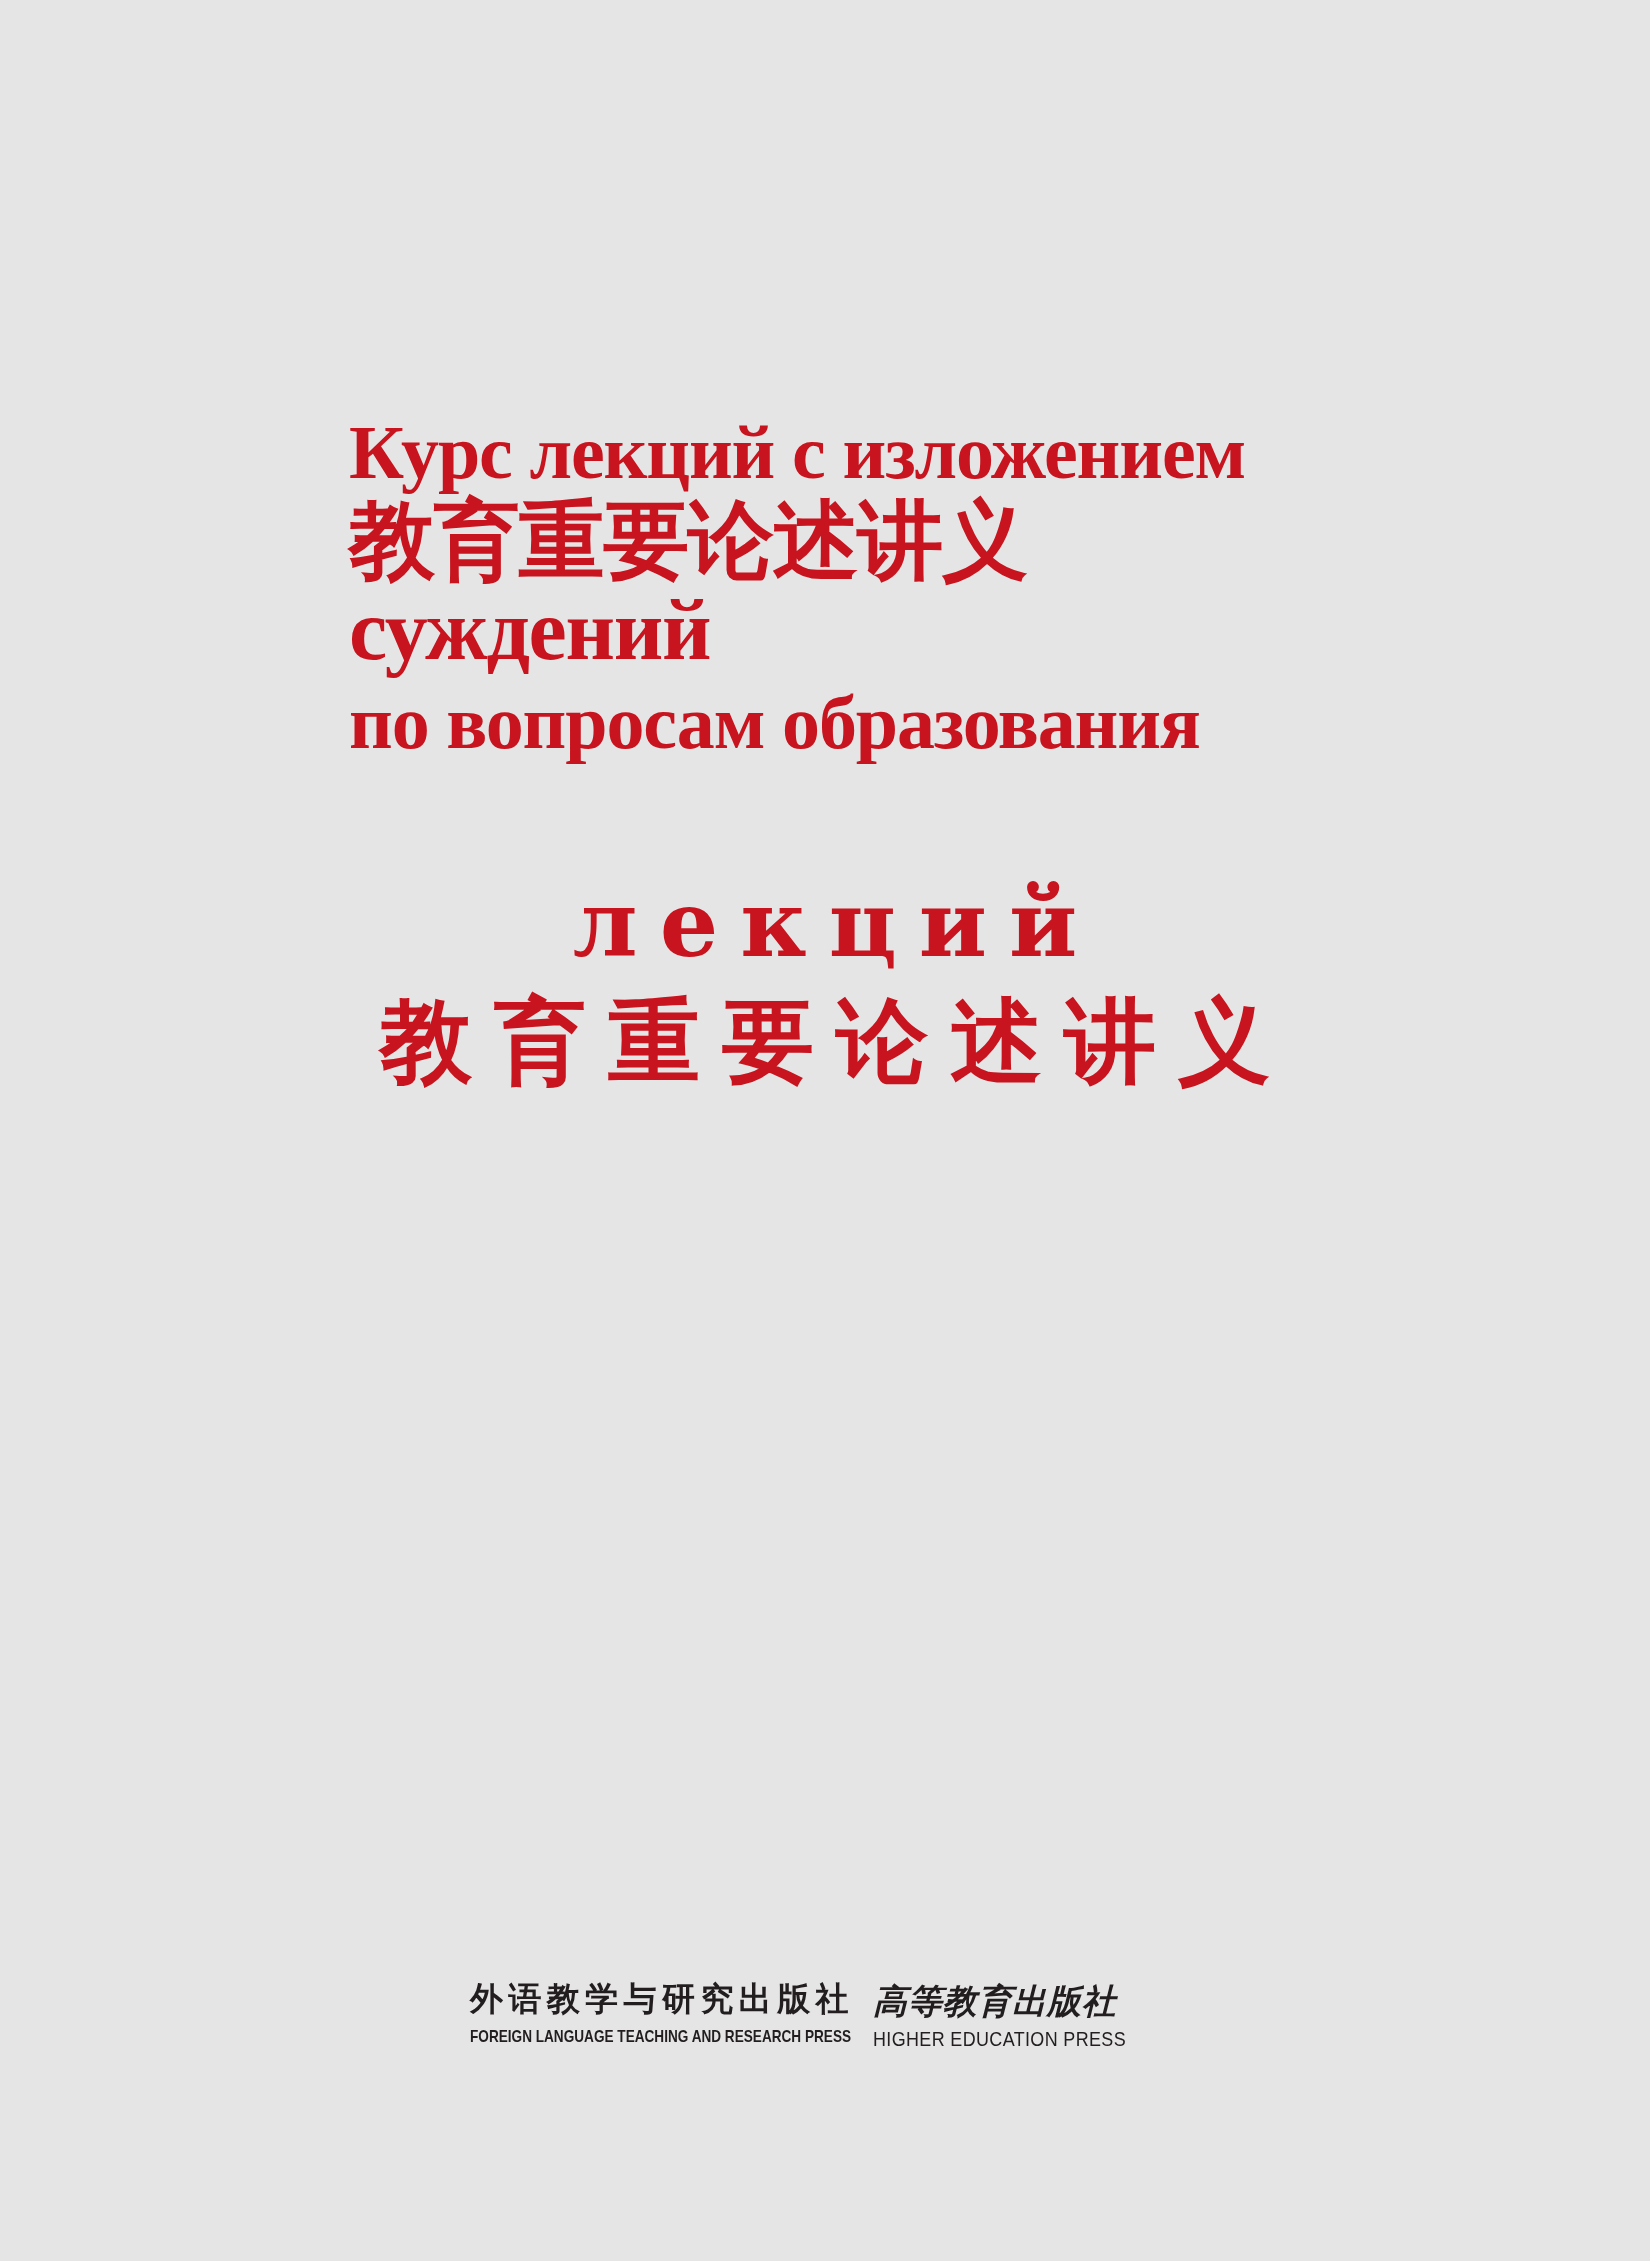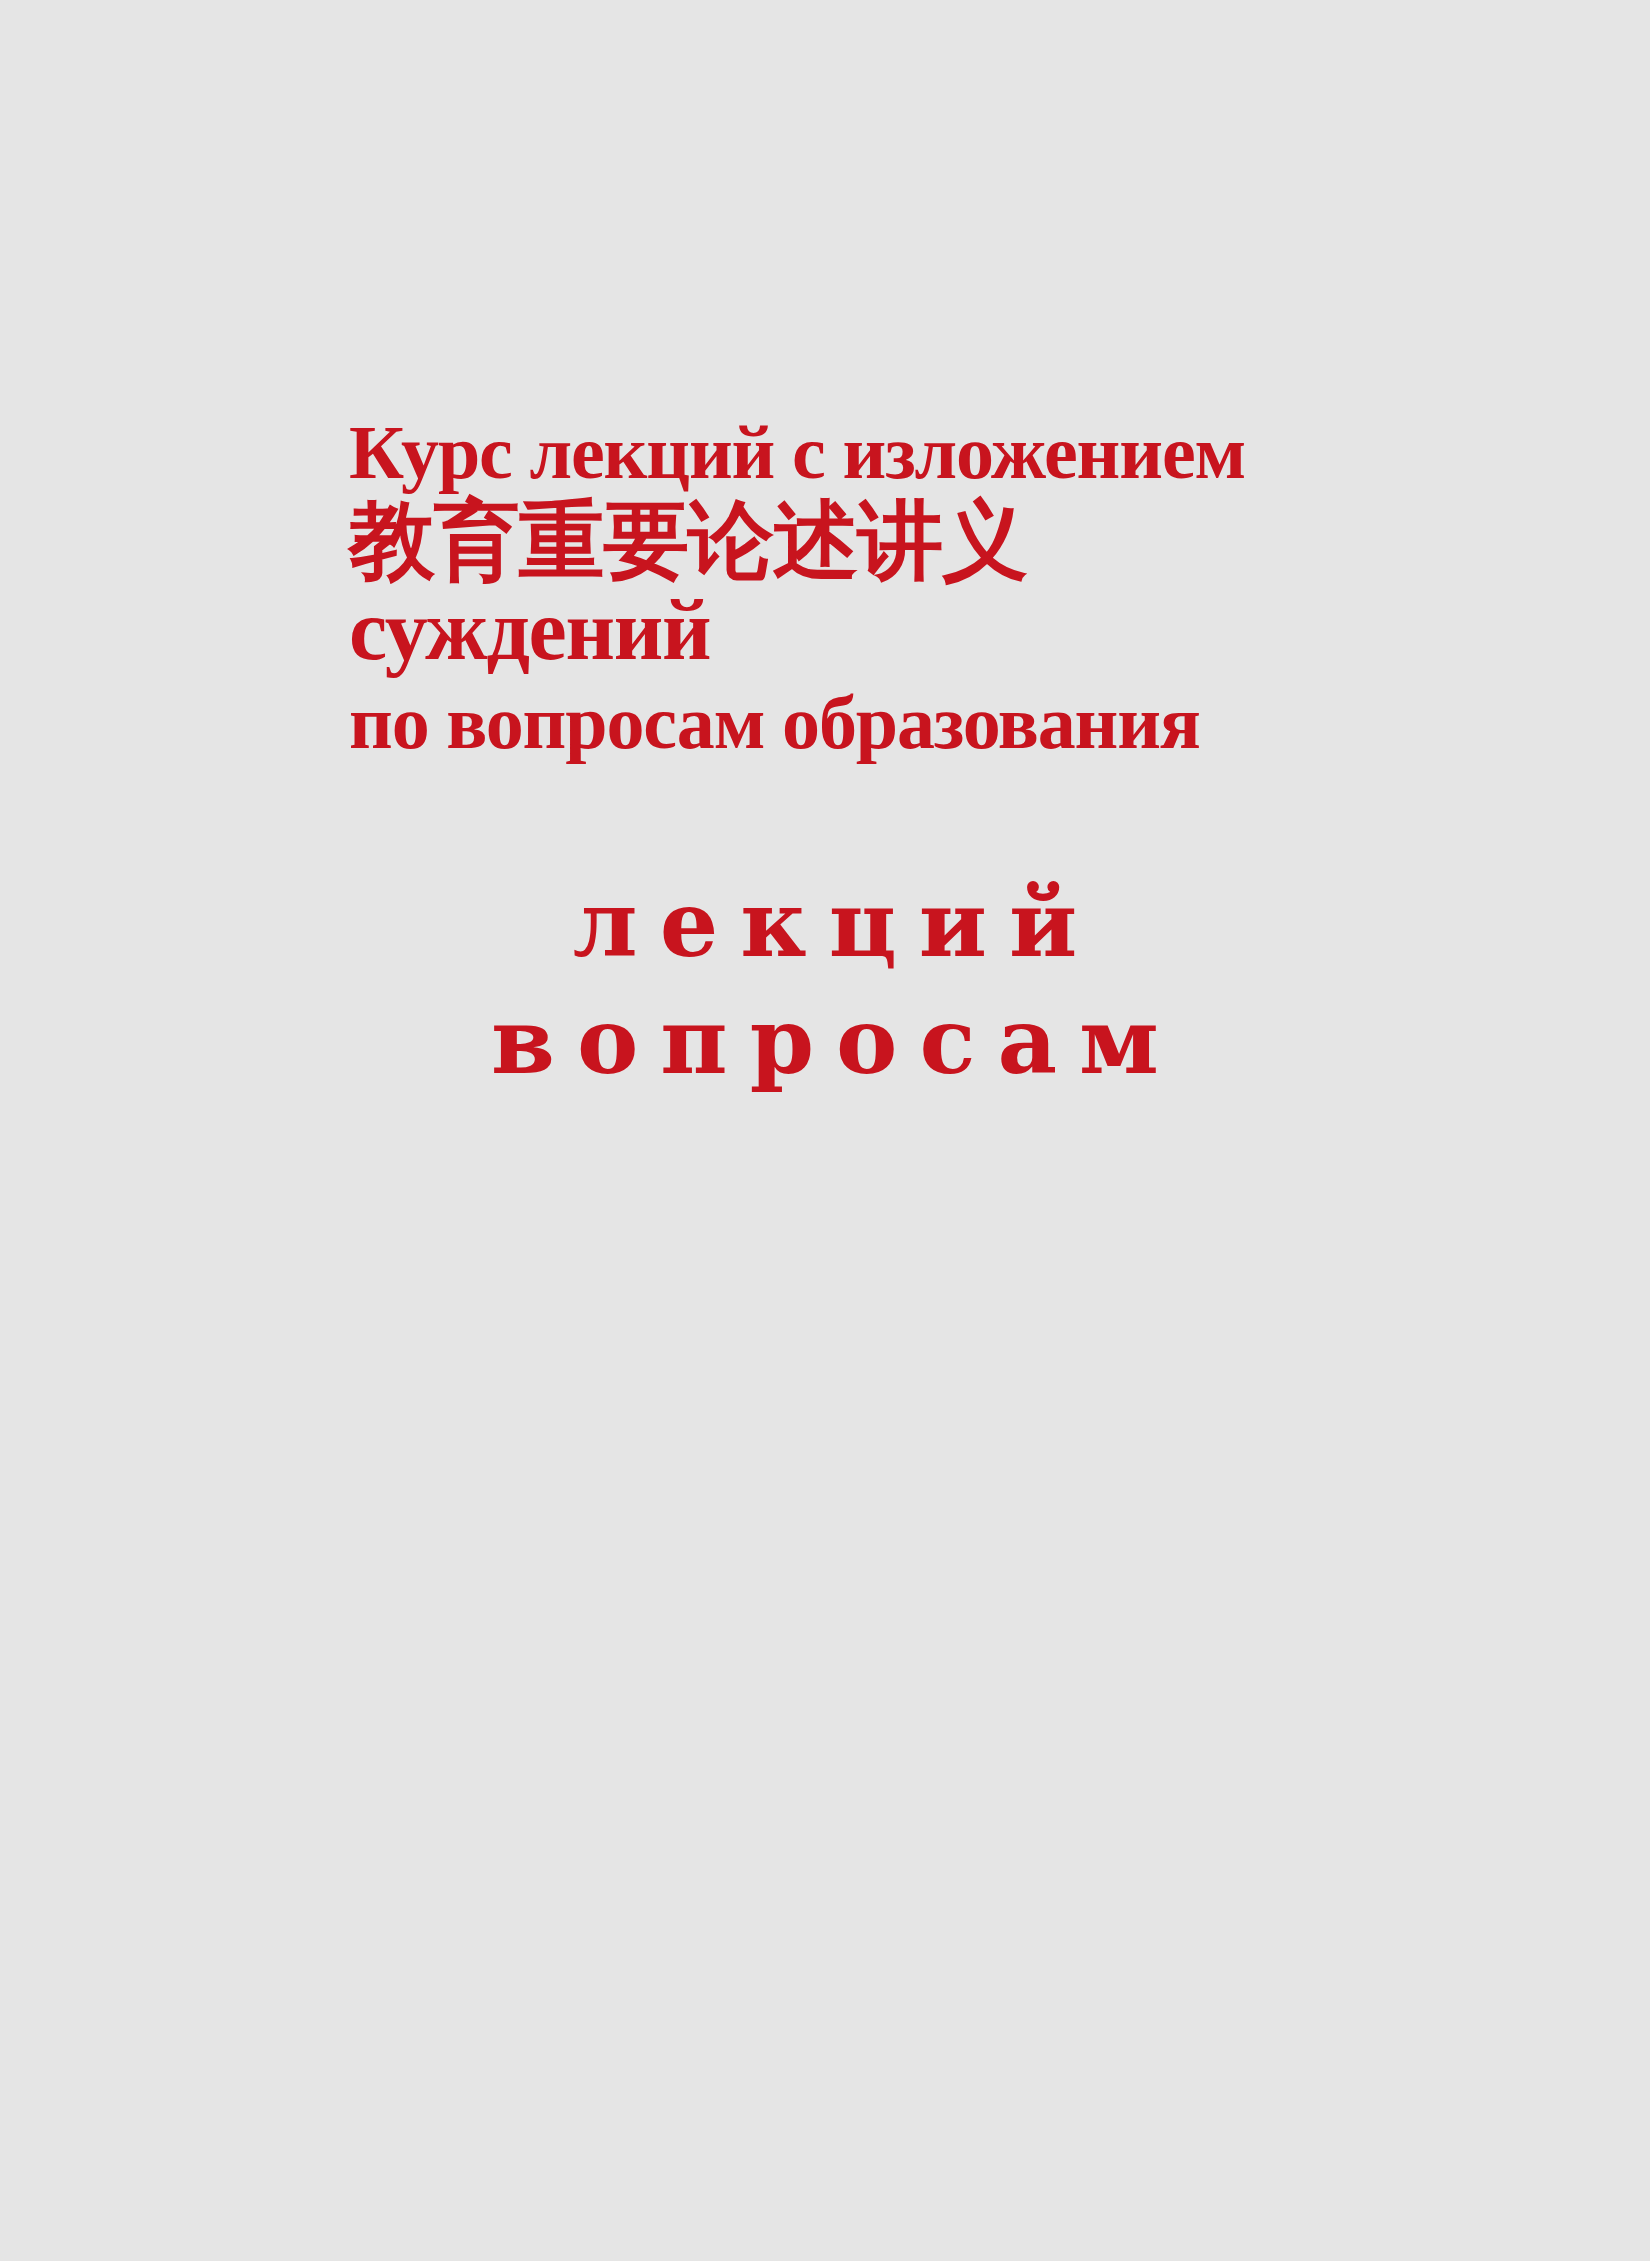--- a/index.html
+++ b/index.html
@@ -112,18 +112,31 @@
 <div class="page">
 
   <div class="ru-title">
     <span class="ru-line ru-line-1">Курс лекций с изложением</span>
     <span class="ru-line ru-line-2">教育重要论述讲义 суждений</span>
     <span class="ru-line ru-line-4">по вопросам образования</span>
   </div>
 
   <div class="zh-title">
     <span class="zh-line zh-line-1">лекций</span>
-    <span class="zh-line zh-line-2">вопросам</span>
+    <span class="zh-line zh-line-2">教育重要论述讲义</span>
   </div>
 
+  <div class="publishers">
+
+    <div class="pub-block pub-fltrp">
+      <span class="pub-zh">外语教学与研究出版社</span>
+      <span class="pub-en">FOREIGN LANGUAGE TEACHING AND RESEARCH PRESS</span>
+    </div>
+
+    <div class="pub-block pub-hep">
+      <span class="pub-zh">高等教育出版社</span>
+      <span class="pub-en">HIGHER EDUCATION PRESS</span>
+    </div>
+
+  </div>
 
 </div>
 
 
 </body></html>

